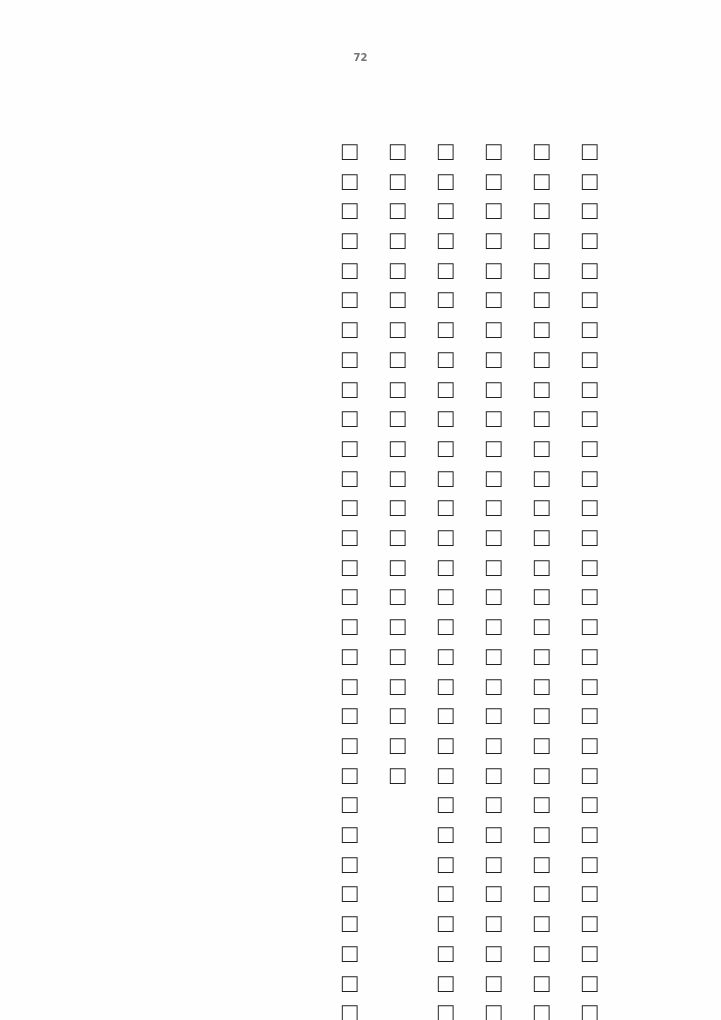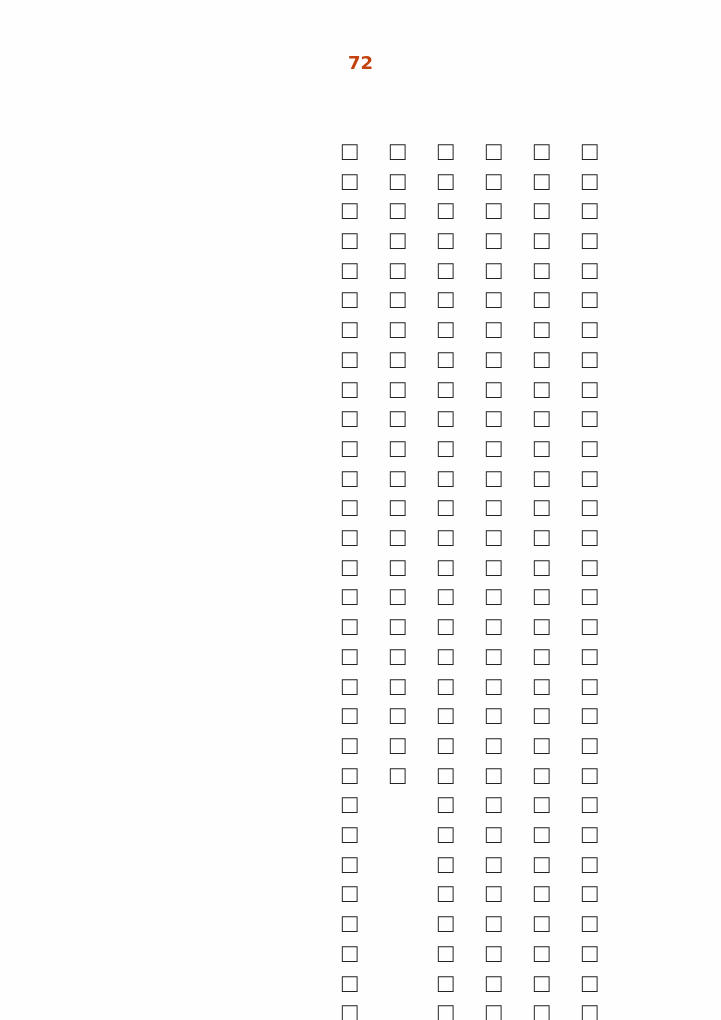--- a/index.html
+++ b/index.html
@@ -17,22 +17,22 @@
     background: #fefefe;
   }
   .page-number {
     position: absolute;
     top: 52px;
     left: 0;
     right: 0;
     text-align: center;
     font-family: "DejaVu Sans", "Liberation Sans", sans-serif;
     font-weight: 700;
-    font-size: 18px;
-    color: #c2410c;
+    font-size: 10px;
+    color: #737373;
   }
   .text-block {
     position: absolute;
     top: 85px;
     right: 108px;
     height: 855px;
     width: 482px;
     writing-mode: vertical-rl;
     text-orientation: upright;
     font-size: 26px;

